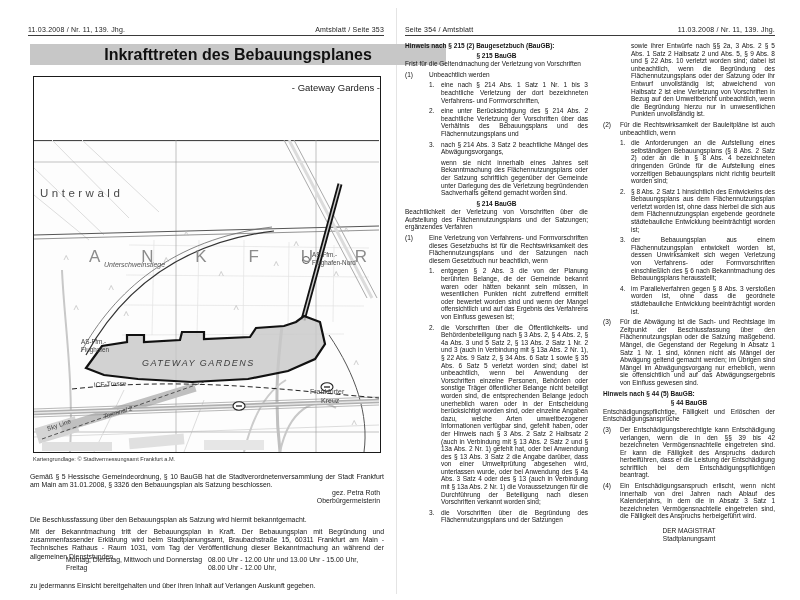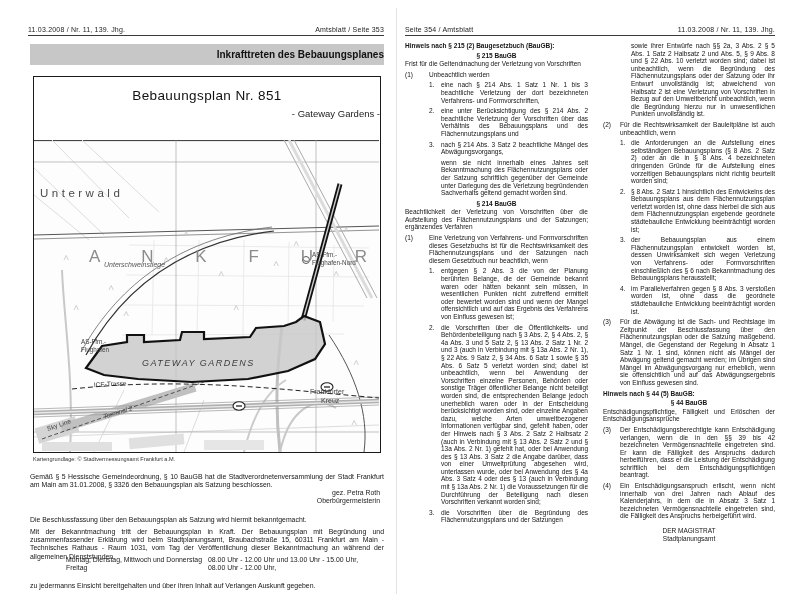--- a/index.html
+++ b/index.html
@@ -7,22 +7,22 @@
           font-family:"Liberation Sans",sans-serif;color:#1a1a1a;}
   .pagediv{position:absolute;left:396px;top:8px;width:1px;height:586px;background:#e4e4e4;}
 
   
   .pghead{position:absolute;display:flex;justify-content:space-between;
           font-size:7px;letter-spacing:.2px;border-bottom:1px solid #3a3a3a;padding-bottom:2px;color:#222;}
   #headL{left:28px;top:26px;width:356px;}
   #headR{left:405px;top:26px;width:370px;}
 
   
-  .titlebar{position:absolute;left:30px;top:44px;width:354px;height:21px;background:#c7c7c7;
-            font-weight:bold;font-size:10px;text-align:right;line-height:21px;color:#111;}
+  .titlebar{position:absolute;left:30px;top:44px;width:416px;height:21px;background:#c7c7c7;
+            font-weight:bold;font-size:16px;text-align:center;line-height:21px;color:#111;}
   .mapbox{position:absolute;left:33px;top:76px;width:348px;height:377px;border:1.5px solid #1a1a1a;
           box-sizing:border-box;background:#fff;}
   .mapttl{margin-top:11px;text-align:center;font-size:13.5px;letter-spacing:.4px;color:#111;}
   .mapsub{margin-top:5px;text-align:right;font-size:9.5px;color:#222;}
   .mapbox svg{position:absolute;left:0;bottom:0;}
 
   .lp{position:absolute;font-size:6.9px;line-height:8.2px;text-align:justify;color:#151515;}
   .caption{position:absolute;left:33px;top:456px;font-size:5.6px;color:#333;}
   #paraRes{left:30px;top:466px;width:354px;}
   .sig{position:absolute;left:30px;top:489px;width:350px;text-align:right;font-size:6.9px;line-height:8.2px;padding-right:6px;}
@@ -59,21 +59,20 @@
   <div class="pagediv"></div>
 
   <div id="headL" class="pghead">
     <span>11.03.2008 / Nr. 11, 139. Jhg.</span>
     <span>Amtsblatt / Seite 353</span>
   </div>
 
   <div class="titlebar">Inkrafttreten des Bebauungsplanes</div>
 
   <div class="mapbox">
-    <div class="mapttl">Bebauungsplan Nr. 851</div>
     <div class="mapsub">- Gateway Gardens -</div>
 
     <svg width="345" height="312" viewBox="0 0 345 312">
       <defs>
         <path id="tre" d="M0 0 L2.2 -4.5 L4.4 0" stroke="#bdbdbd" fill="none" stroke-width="0.7"></path>
       </defs>
       <rect x="0" y="0" width="345" height="312" fill="#fdfdfd"></rect>
       <line x1="0" y1="0.6" x2="345" y2="0.6" stroke="#333" stroke-width="1"></line>
 
       <g stroke="#dcdcdc" stroke-width="1">

